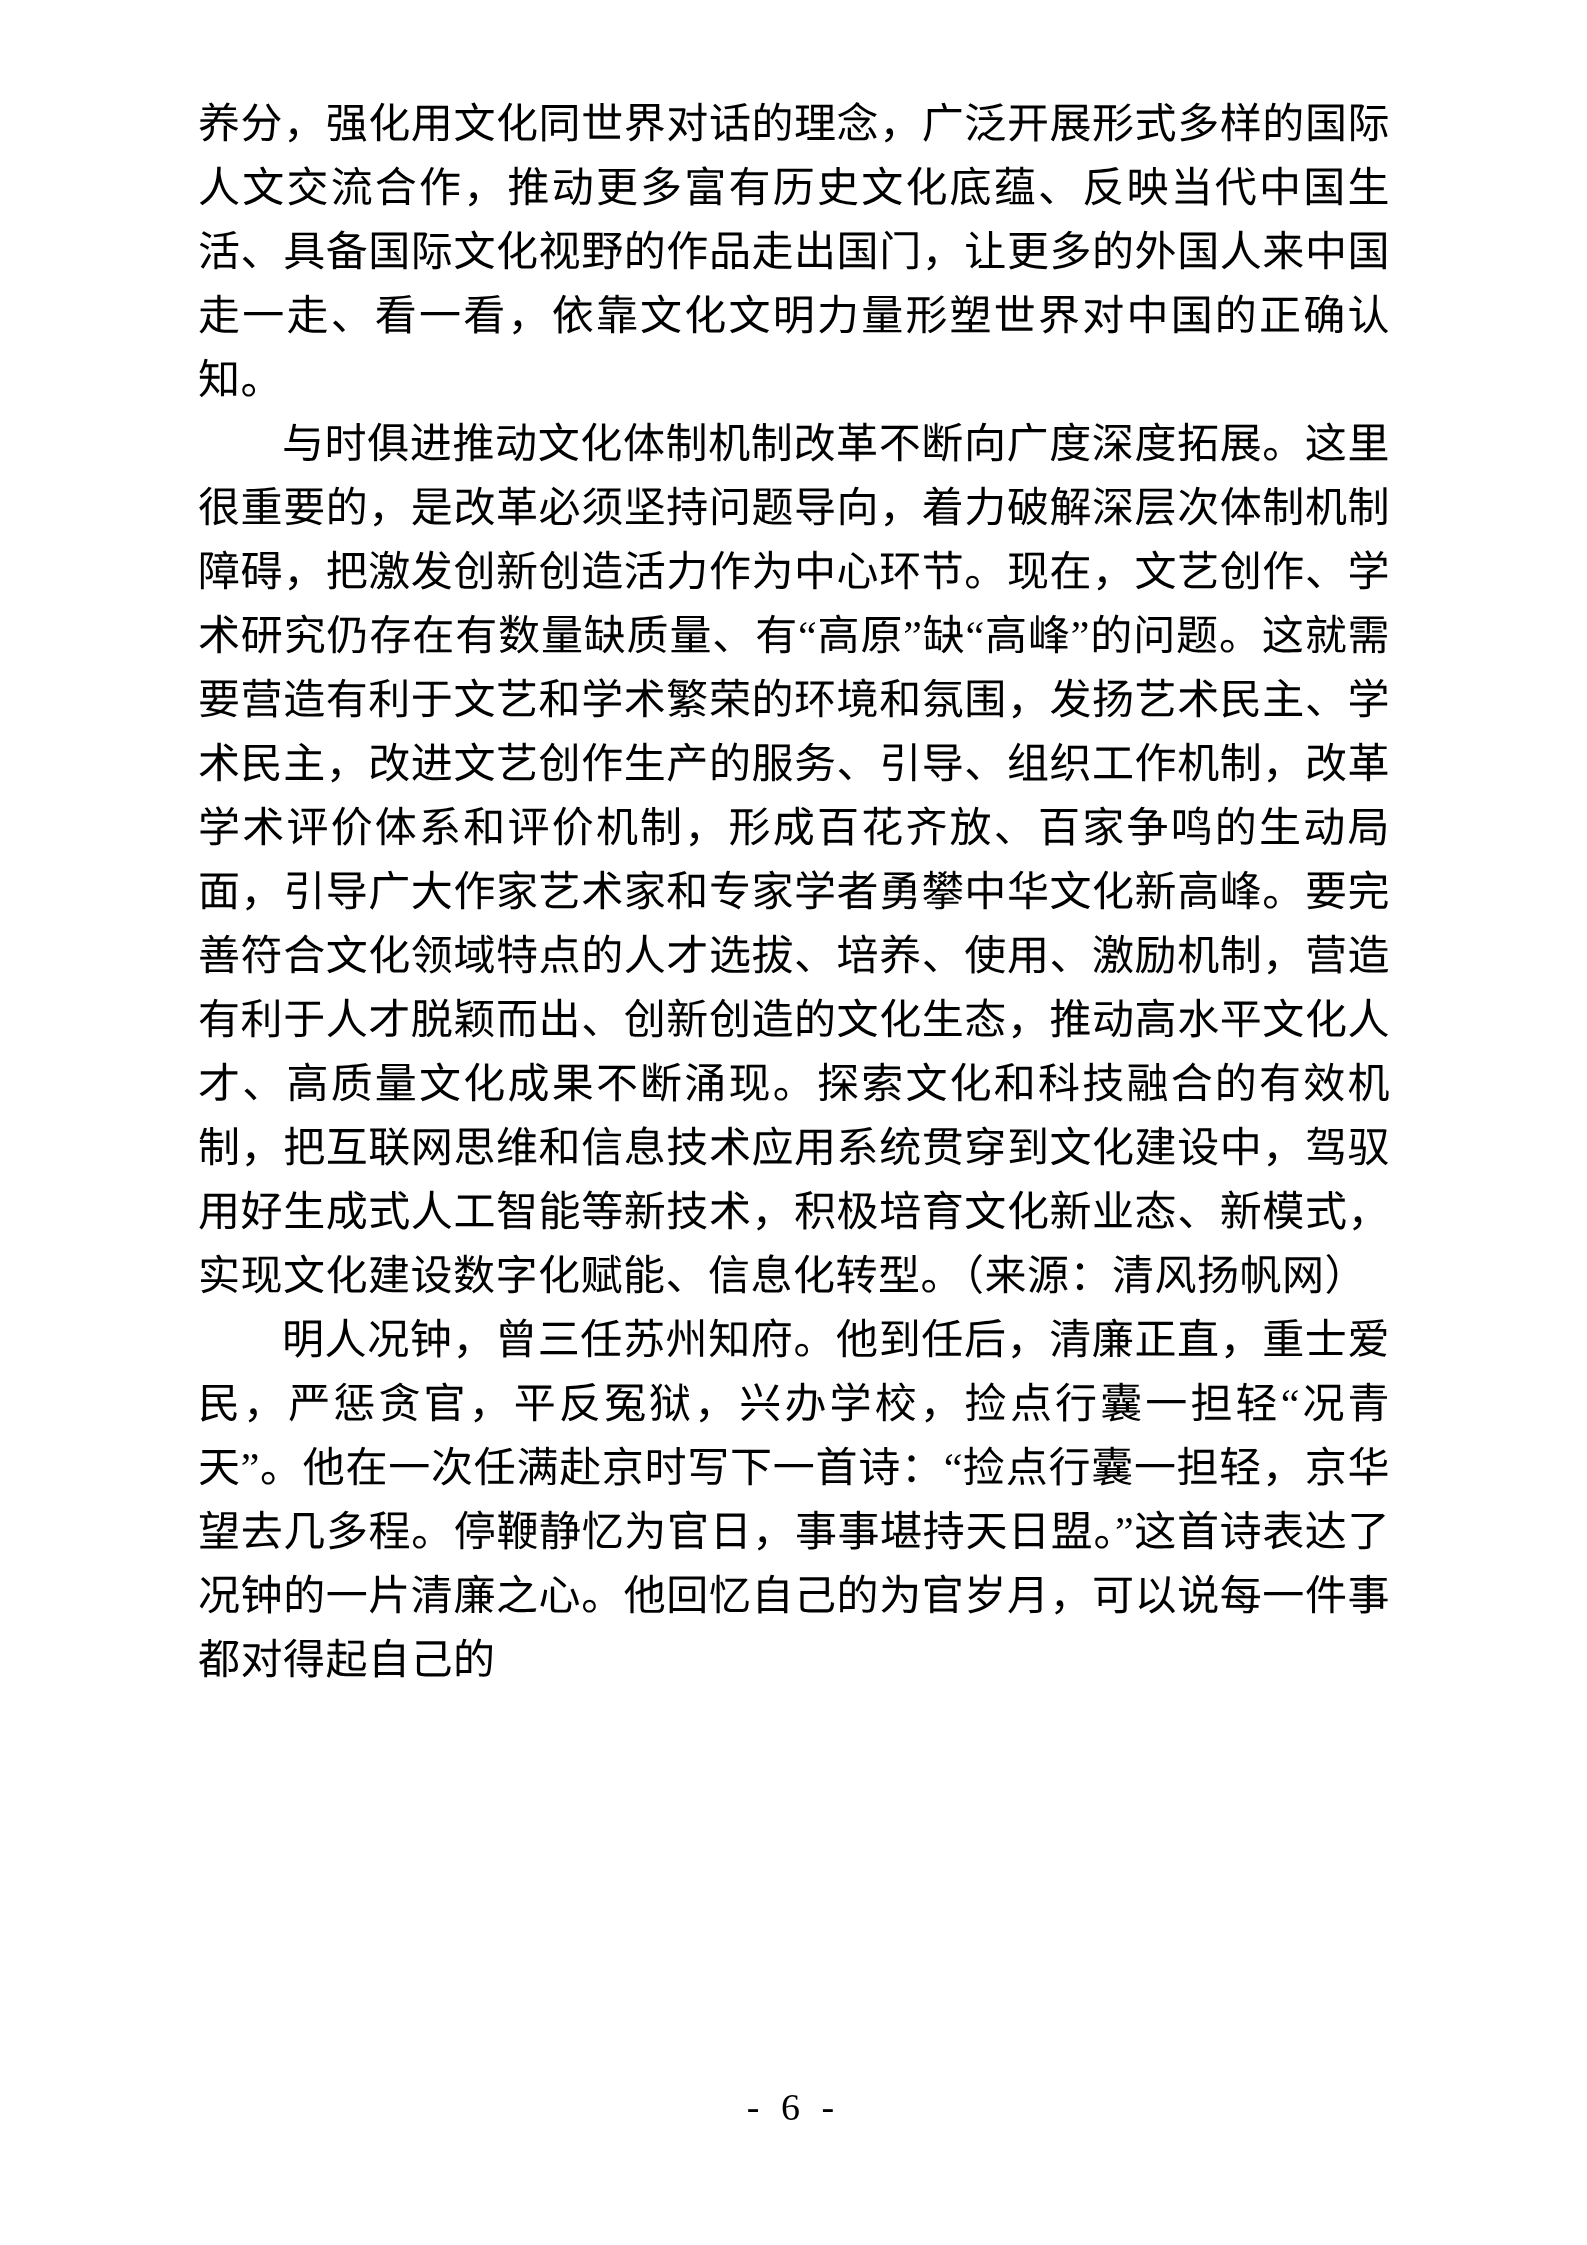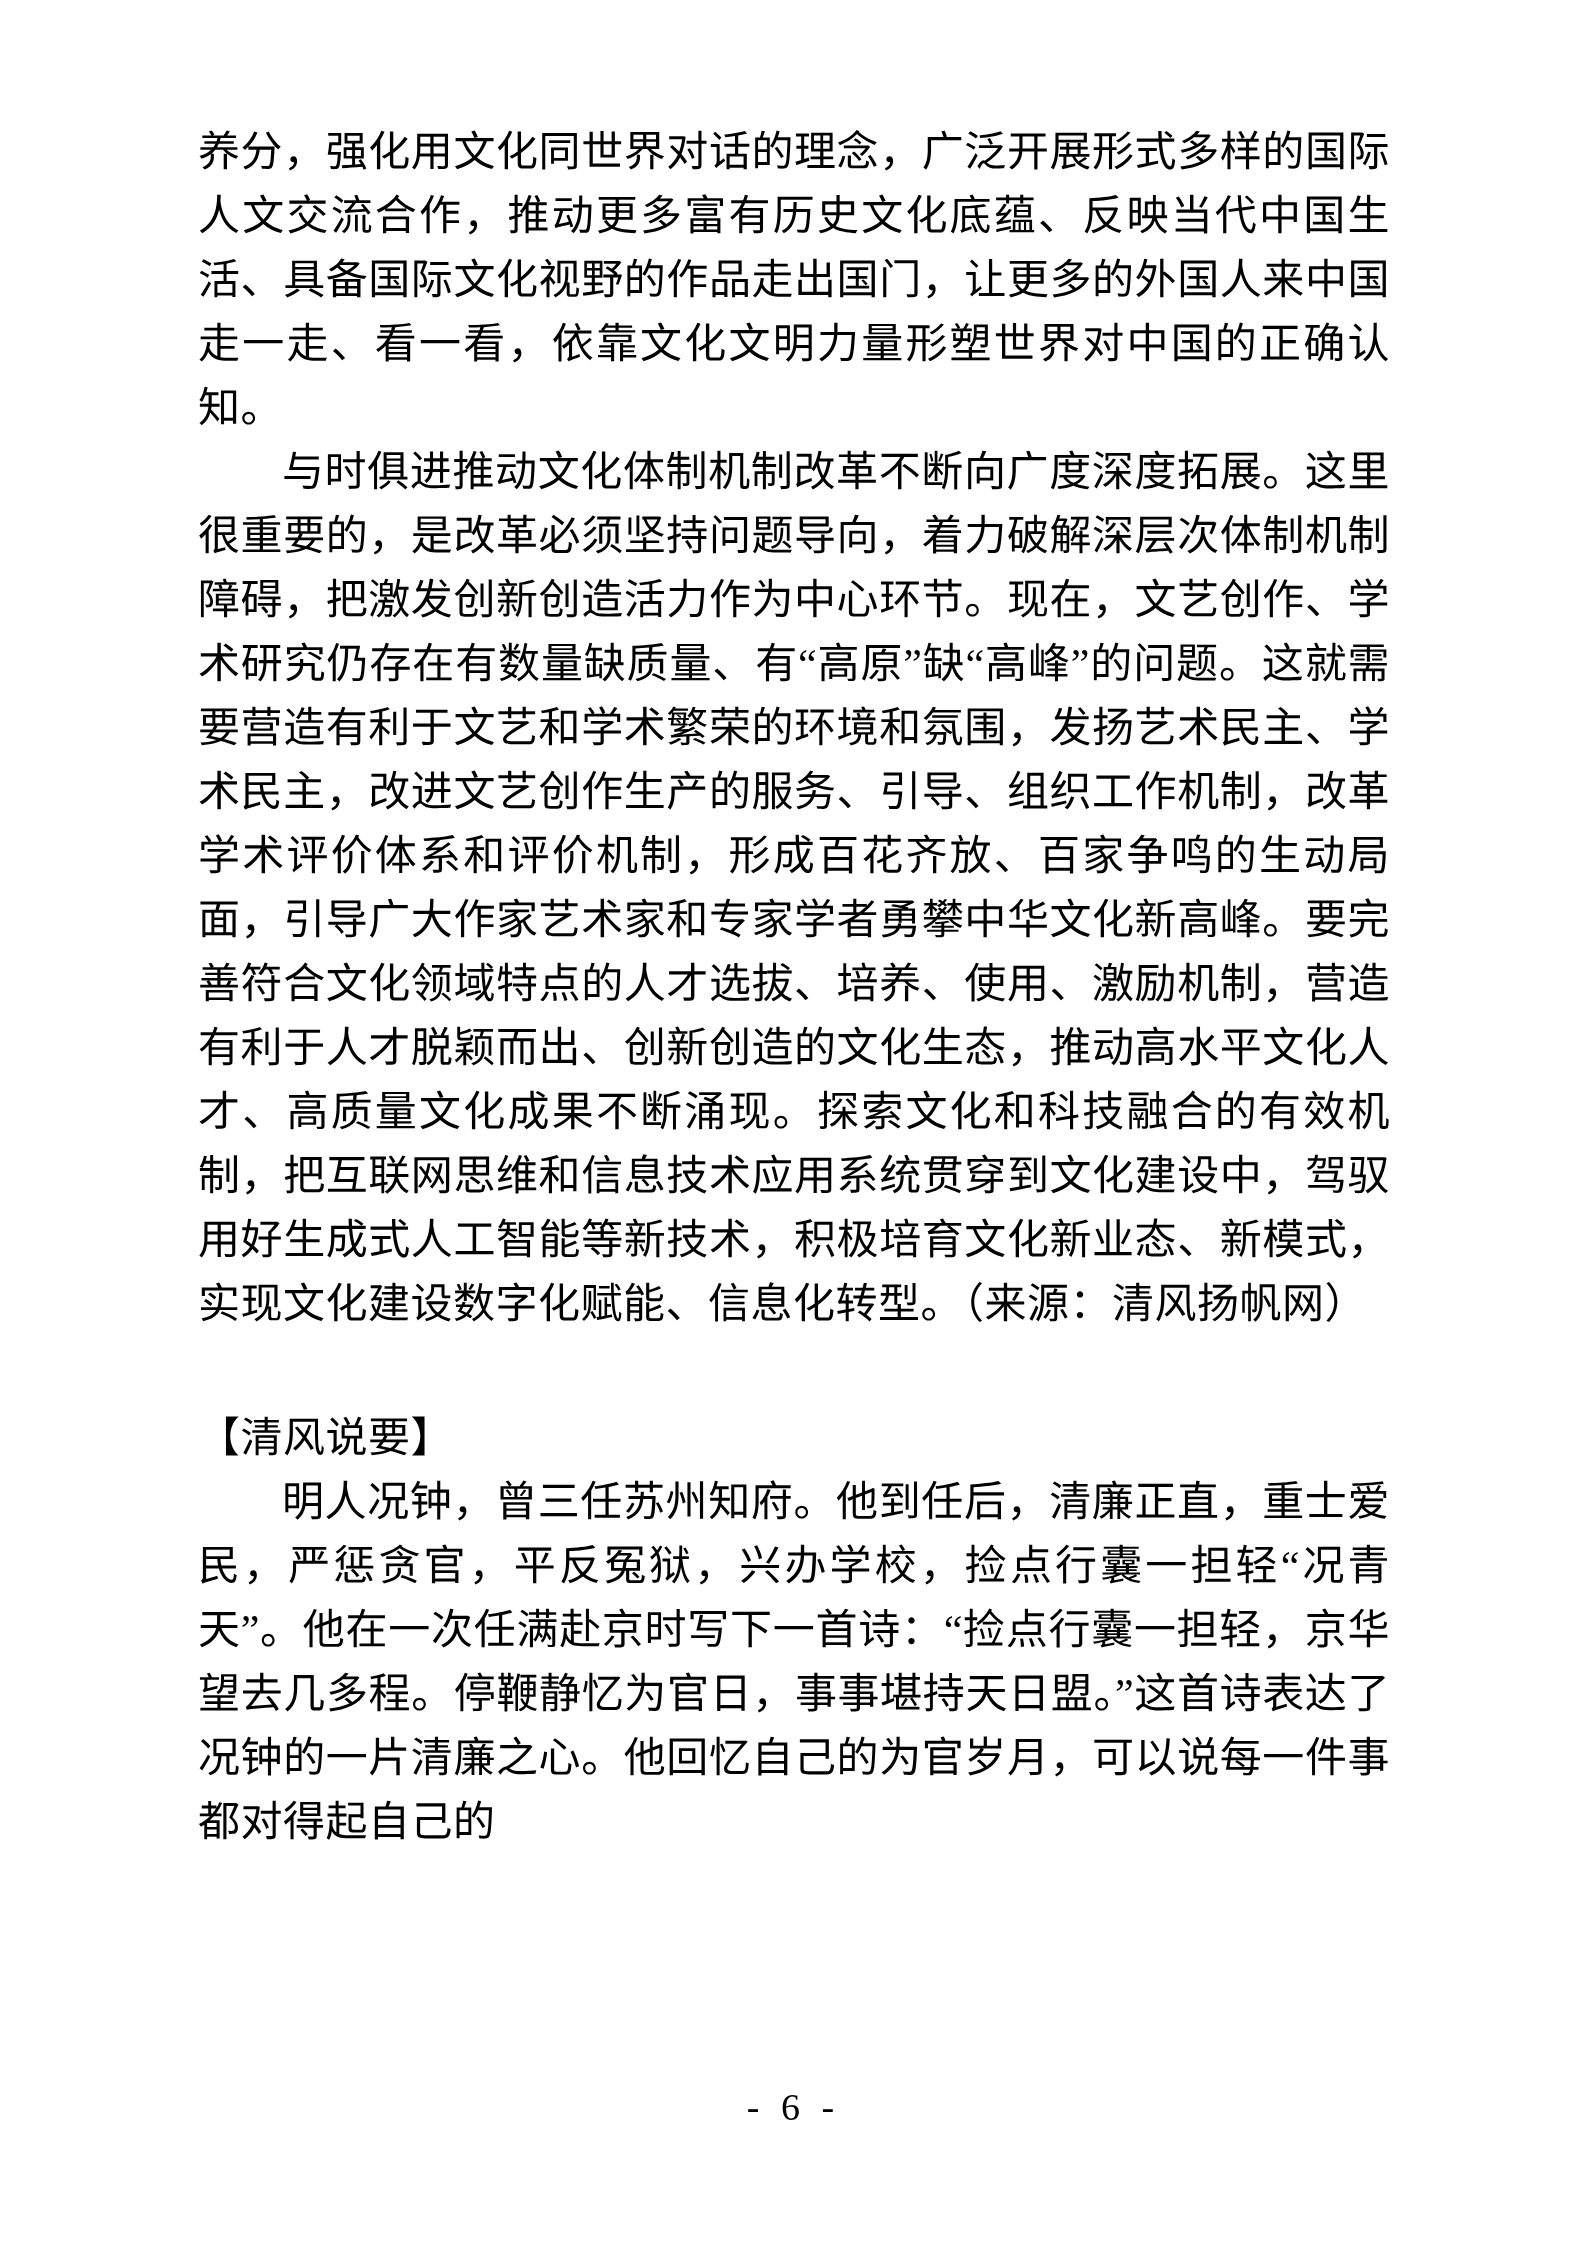--- a/index.html
+++ b/index.html
@@ -7,21 +7,21 @@
     padding: 0;
     background: #ffffff;
   }
   .page {
     position: relative;
     width: 1587px;
     height: 2245px;
     margin: 0 auto;
     background: #ffffff;
     box-sizing: border-box;
-    padding: 120px 197px 0 198px;
+    padding: 92px 197px 0 198px;
     font-family: "Liberation Serif", "DejaVu Serif", serif;
     color: #000000;
     overflow: hidden;
   }
   .body-para {
     margin: 0;
     font-size: 42px;
     line-height: 64px;
     letter-spacing: 0.5px;
     text-align: justify;
@@ -61,21 +61,20 @@
 </style>
 </head>
 <body>
 
 <div class="page">
 
   <p class="body-para">养分，强化用文化同世界对话的理念，广泛开展形式多样的国际人文交流合作，推动更多富有历史文化底蕴、反映当代中国生活、具备国际文化视野的作品走出国门，让更多的外国人来中国走一走、看一看，依靠文化文明力量形塑世界对中国的正确认知。</p>
 
   <p class="body-para indent">与时俱进推动文化体制机制改革不断向广度深度拓展。这里很重要的，是改革必须坚持问题导向，着力破解深层次体制机制障碍，把激发创新创造活力作为中心环节。现在，文艺创作、学术研究仍存在有数量缺质量、有“高原”缺“高峰”的问题。这就需要营造有利于文艺和学术繁荣的环境和氛围，发扬艺术民主、学术民主，改进文艺创作生产的服务、引导、组织工作机制，改革学术评价体系和评价机制，形成百花齐放、百家争鸣的生动局面，引导广大作家艺术家和专家学者勇攀中华文化新高峰。要完善符合文化领域特点的人才选拔、培养、使用、激励机制，营造有利于人才脱颖而出、创新创造的文化生态，推动高水平文化人才、高质量文化成果不断涌现。探索文化和科技融合的有效机制，把互联网思维和信息技术应用系统贯穿到文化建设中，驾驭用好生成式人工智能等新技术，积极培育文化新业态、新模式，实现文化建设数字化赋能、信息化转型。（来源：清风扬帆网）</p>
 
-  <p class="section-header">【清风说要】</p>
 
 
 
   <p class="body-para indent">明人况钟，曾三任苏州知府。他到任后，清廉正直，重士爱民，严惩贪官，平反冤狱，兴办学校，捡点行囊一担轻“况青天”。他在一次任满赴京时写下一首诗：“捡点行囊一担轻，京华望去几多程。停鞭静忆为官日，事事堪持天日盟。”这首诗表达了况钟的一片清廉之心。他回忆自己的为官岁月，可以说每一件事都对得起自己的</p>
 
   <div class="page-footer">
     <span class="page-number">- 6 -</span>
   </div>
 
 </div>

